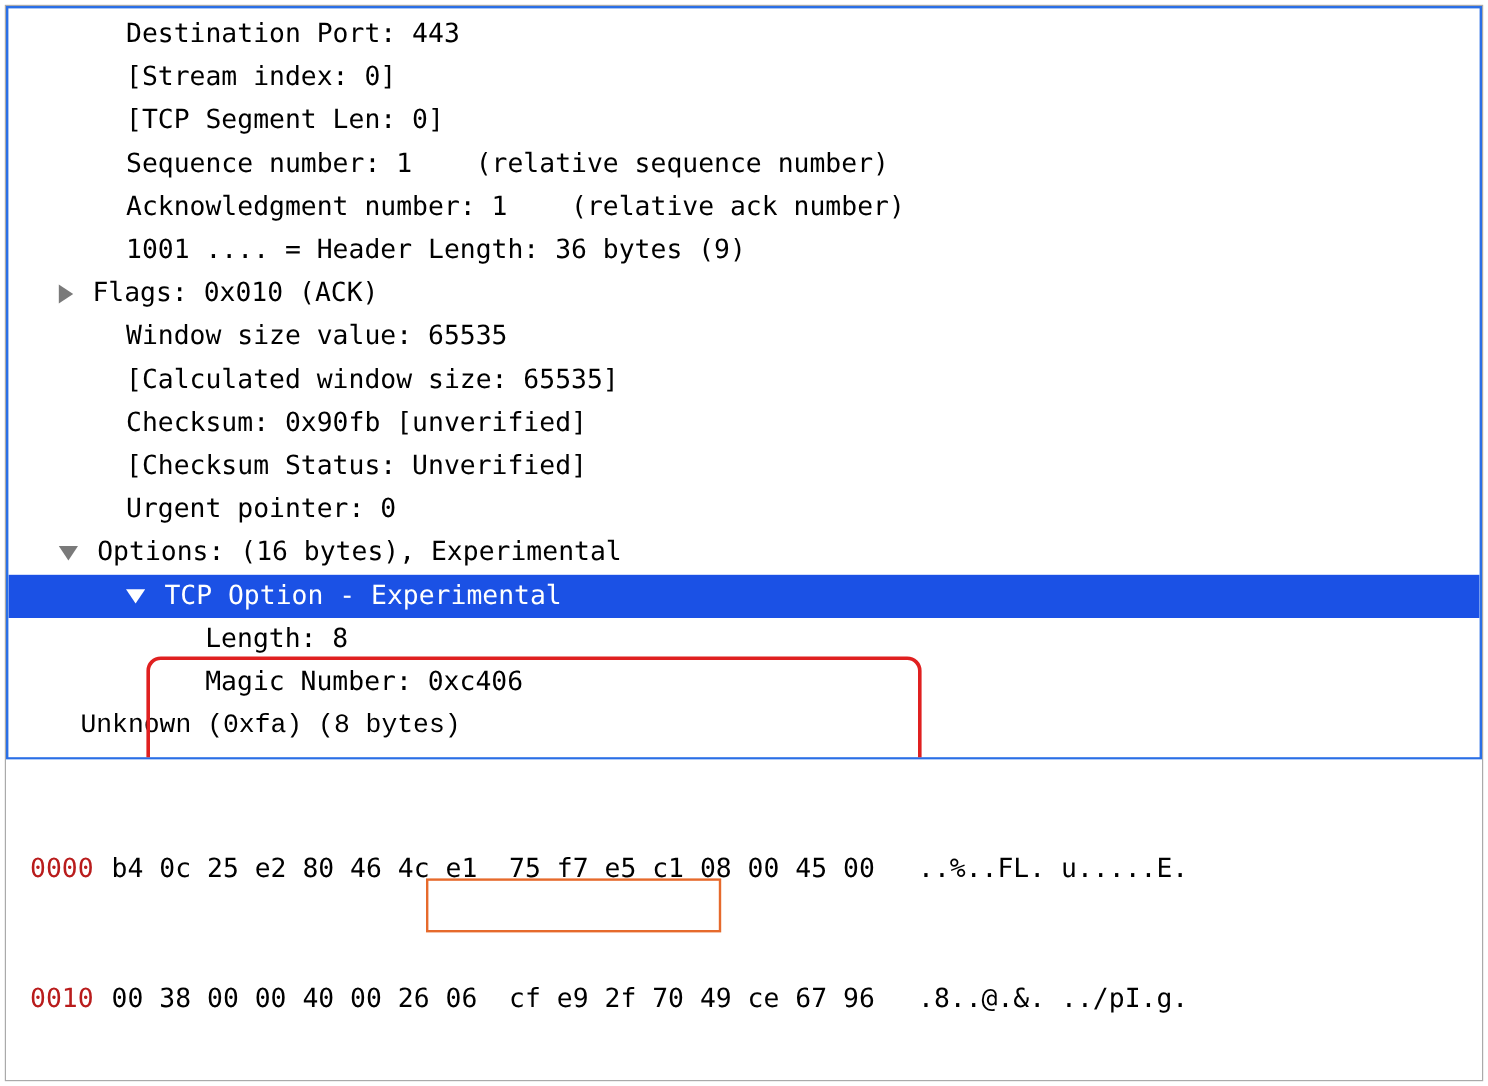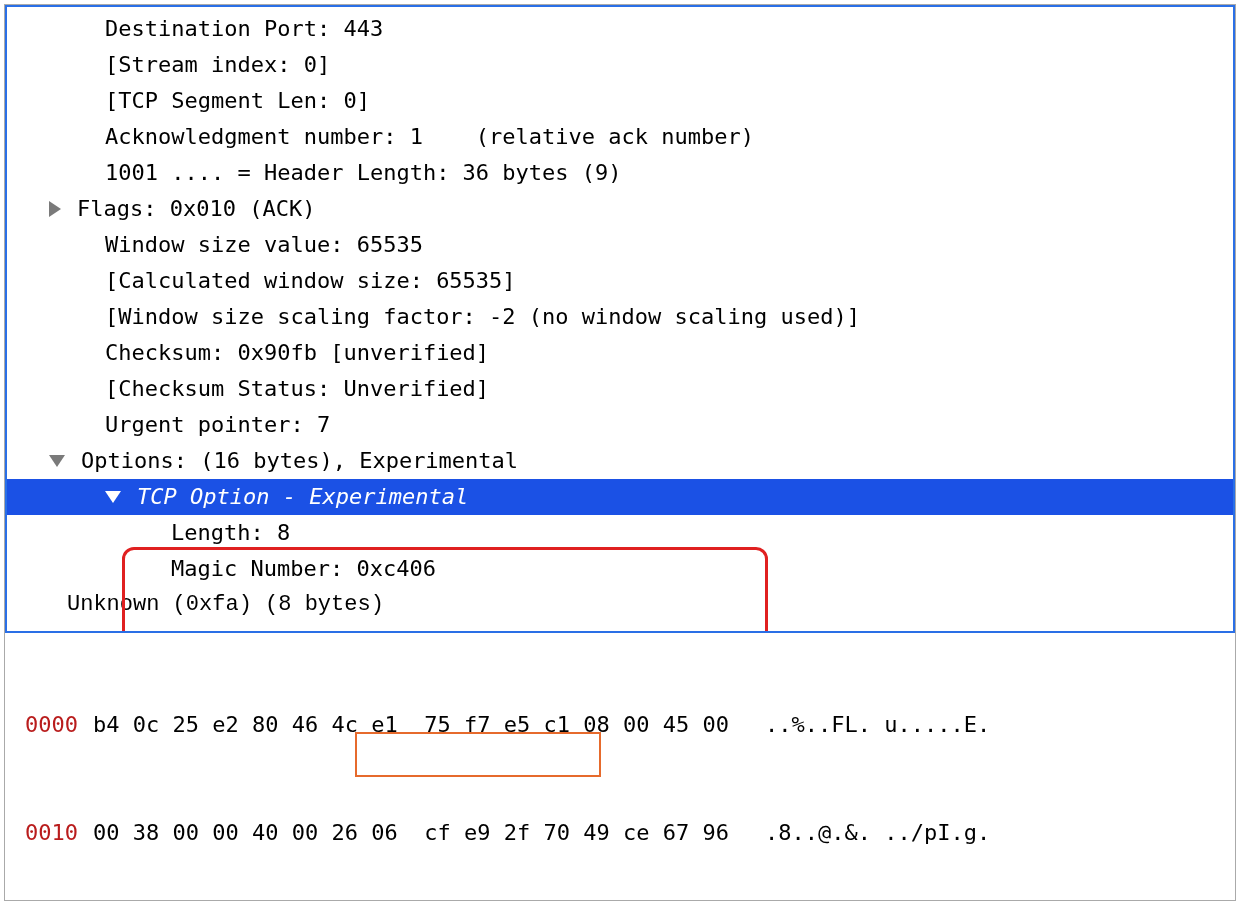--- a/index.html
+++ b/index.html
@@ -49,21 +49,21 @@
   .arrow.down {
     border-left: 8px solid transparent;
     border-right: 8px solid transparent;
     border-top: 12px solid #7a7a7a;
   }
   .arrow.down.white {
     border-top-color: #fff;
   }
   .indent0 { padding-left: 98px; }
   .indent0-arrow { padding-left: 42px; }
-  .indent1-arrow { padding-left: 98px; font-style: italic; }
+  .indent1-arrow { padding-left: 98px; }
   .indent2 { padding-left: 164px; }
   .indent1b { padding-left: 60px; font-family: Liberation Mono, monospace; }
   .sel-row {
     background: #1b51e5;
     color: #fff;
   }
   .redbox {
     position: absolute;
     border: 3px solid #e02020;
     border-radius: 12px;
@@ -94,33 +94,33 @@
 </style>
 </head>
 <body>
 
 <div class="frame">
 
   <div class="detail-pane">
     <div class="tree-row indent0">Destination Port: 443</div>
     <div class="tree-row indent0">[Stream index: 0]</div>
     <div class="tree-row indent0">[TCP Segment Len: 0]</div>
+    <div class="tree-row indent0">Sequence number: 1    (relative sequence number)</div>
     <div class="tree-row indent0">Acknowledgment number: 1    (relative ack number)</div>
     <div class="tree-row indent0">1001 .... = Header Length: 36 bytes (9)</div>
 
     <div class="tree-row indent0-arrow">
       <span class="arrow right"></span><span style="display:inline-block;width:16px"></span><span>Flags: 0x010 (ACK)</span>
     </div>
 
     <div class="tree-row indent0">Window size value: 65535</div>
     <div class="tree-row indent0">[Calculated window size: 65535]</div>
-    <div class="tree-row indent0">[Window size scaling factor: -2 (no window scaling used)]</div>
     <div class="tree-row indent0">Checksum: 0x90fb [unverified]</div>
     <div class="tree-row indent0">[Checksum Status: Unverified]</div>
-    <div class="tree-row indent0">Urgent pointer: 7</div>
+    <div class="tree-row indent0">Urgent pointer: 0</div>
 
     <div class="tree-row indent0-arrow">
       <span class="arrow down"></span><span style="display:inline-block;width:16px"></span><span>Options: (16 bytes), Experimental</span>
     </div>
 
     <div class="tree-row indent1-arrow sel-row">
       <span class="arrow down white"></span><span style="display:inline-block;width:16px"></span><span>TCP Option - Experimental</span>
     </div>
 
     <div class="tree-row indent2">Length: 8</div>

